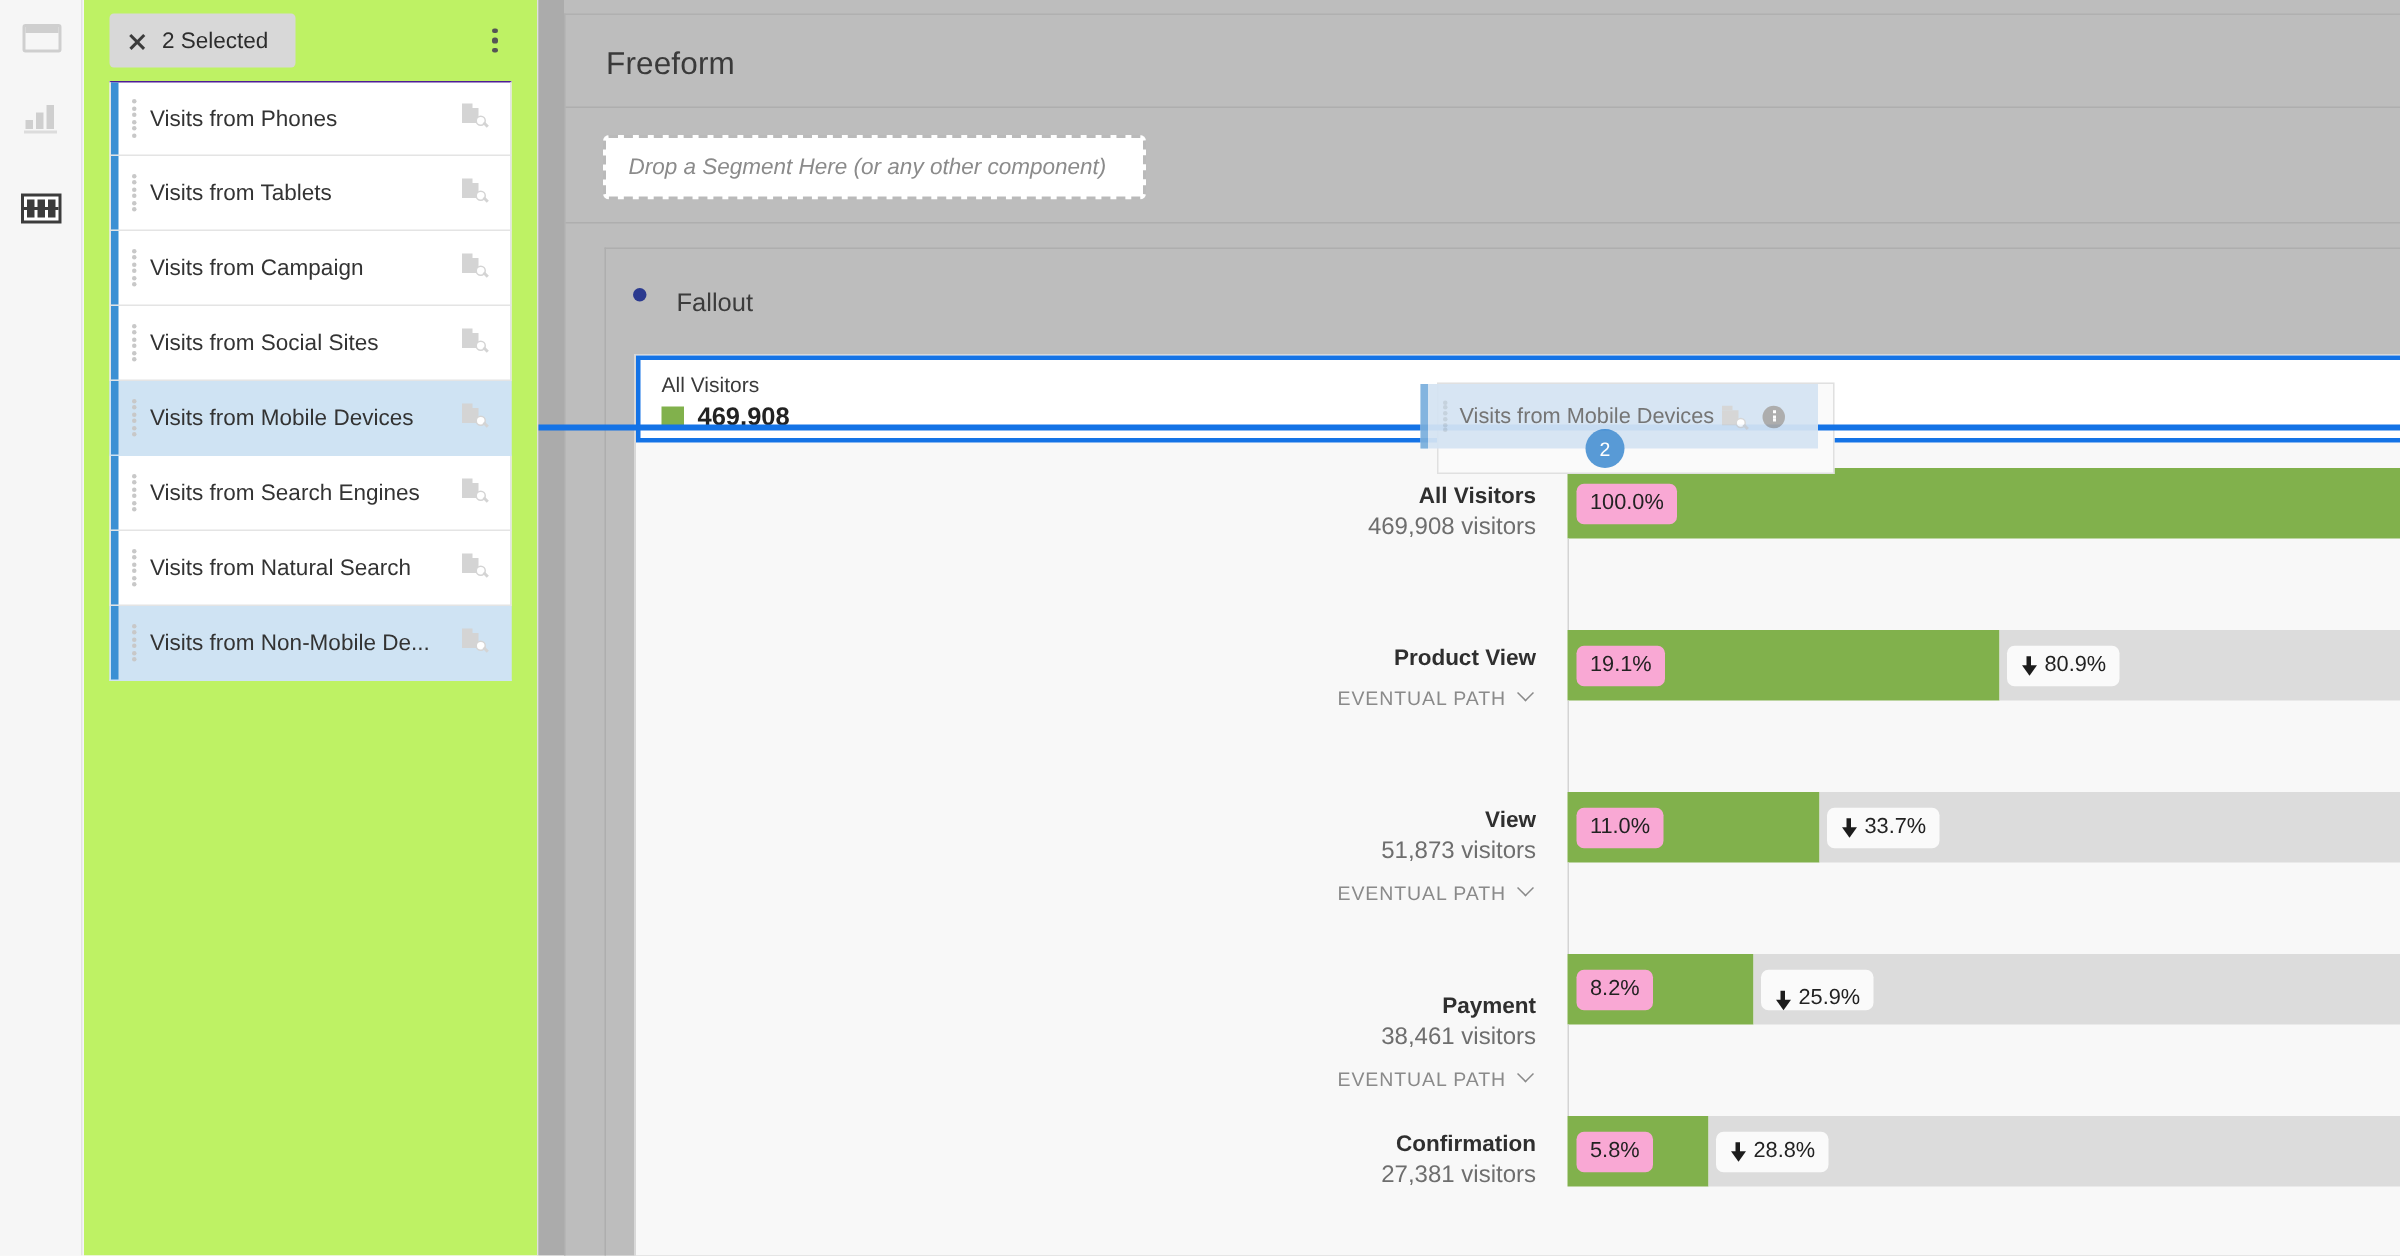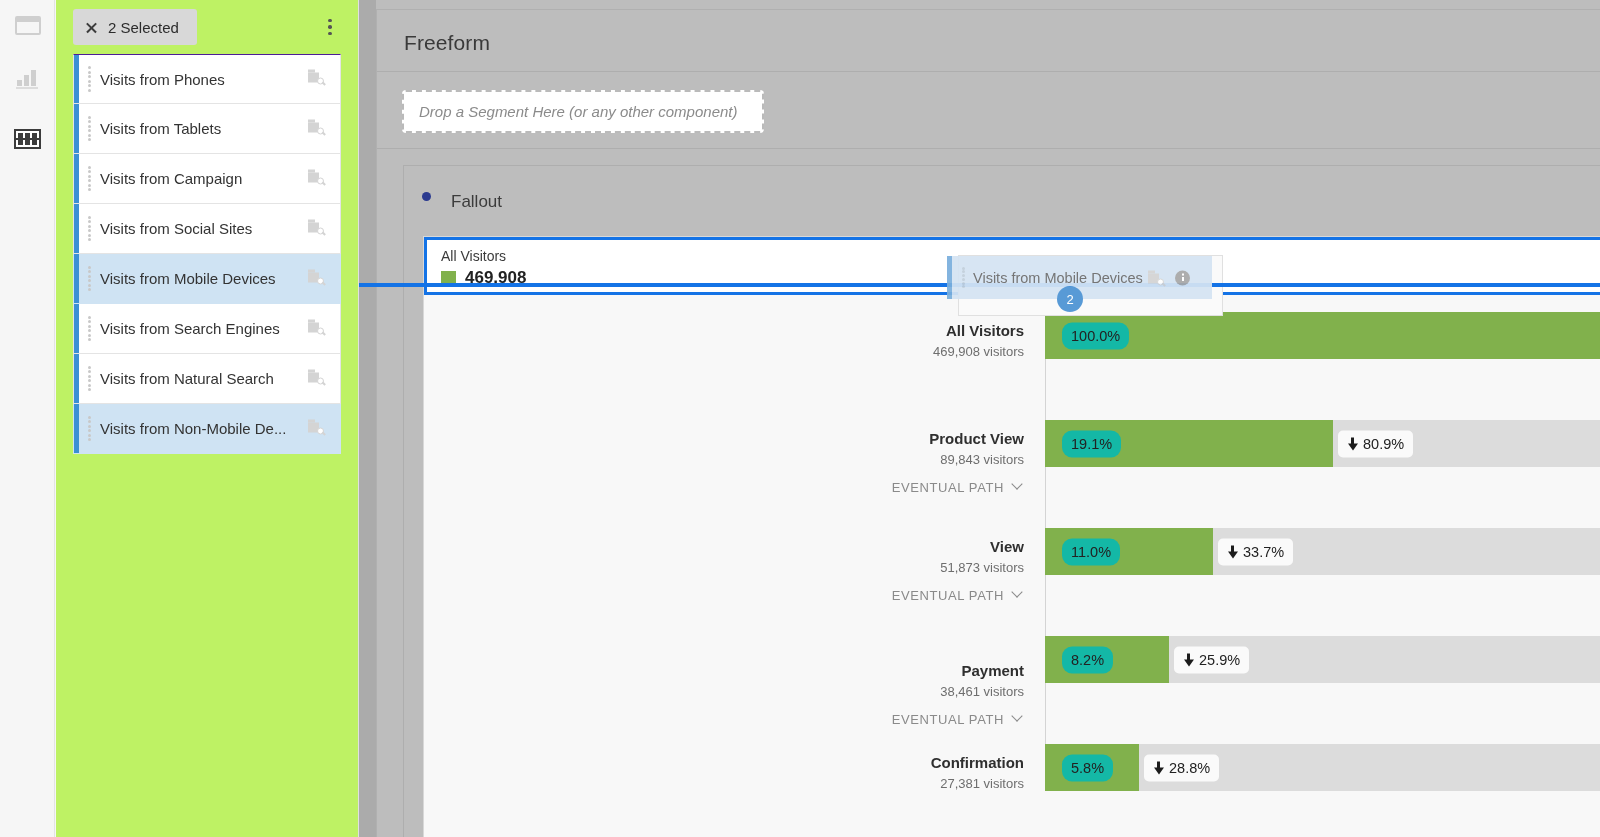--- a/index.html
+++ b/index.html
@@ -516,21 +516,21 @@
     text-align: right;
     top: 8px;
   }
   .fname {
     font-size: 15px;
     font-weight: bold;
     color: #2f2f2f;
     line-height: 21px;
   }
   .fvisitors {
-    font-size: 13px;
+    font-size: 16px;
     color: #6e6e6e;
     line-height: 22px;
   }
   .fpath {
     margin-top: 9px;
     font-size: 13px;
     letter-spacing: .6px;
     color: #8a8a8a;
     display: flex;
     justify-content: flex-end;
@@ -575,23 +575,22 @@
     height: 27px;
     border-radius: 5px;
     display: flex;
     align-items: center;
     padding: 0 9px;
     font-size: 14.5px;
     color: #222;
     white-space: nowrap;
   }
   .chip.pct {
-    left: 17px;
-    background: #14b8a6;
-    border-radius: 10px;
+    left: 6px;
+    background: #f9a8d4;
   }
   .chip.drop {
     background: #fafafa;
     gap: 5px;
   }
   .arrow-down {
     width: 11px;
     height: 13px;
     position: relative;
     display: inline-block;
@@ -802,21 +801,20 @@
                 <div class="bars" style="left: 621px;">
                   <div class="bar-green" style="width: 598px;">
                     <span class="chip pct">100.0%</span>
                   </div>
                 </div>
                 <div class="connector" style="left: 621px; top: 47px; height: 61px;"></div>
               </div>
               <div class="frow" style="top: 123px; height: 108px;">
                 <div class="flabel" style="right: auto; left: 340px;">
                   <div class="fname">Product View</div>
-                  <div class="fvisitors">89,843 visitors</div>
                   <div class="fpath">
                     <span>EVENTUAL PATH</span>
                     <span class="chev"></span>
                   </div>
                 </div>
                 <div class="bars" style="left: 621px;">
                   <div class="bar-green" style="width: 288px;">
                     <span class="chip pct">19.1%</span>
                   </div>
                   <div class="bar-gray" style="left: 288px;">
@@ -857,21 +855,21 @@
                   <div class="fpath">
                     <span>EVENTUAL PATH</span>
                     <span class="chev"></span>
                   </div>
                 </div>
                 <div class="bars" style="left: 621px;">
                   <div class="bar-green" style="width: 124px;">
                     <span class="chip pct">8.2%</span>
                   </div>
                   <div class="bar-gray" style="left: 124px;">
-                    <span class="chip drop" style="left: 5px;">
+                    <span class="chip drop" style="left: 5px; align-items: flex-end;">
                       <span class="arrow-down"></span>
                       <span>25.9%</span>
                     </span>
                   </div>
                 </div>
                 <div class="connector" style="left: 621px; top: 47px; height: 61px;"></div>
               </div>
               <div class="frow" style="top: 447px; height: 108px;">
                 <div class="flabel" style="right: auto; left: 340px;">
                   <div class="fname">Confirmation</div>

